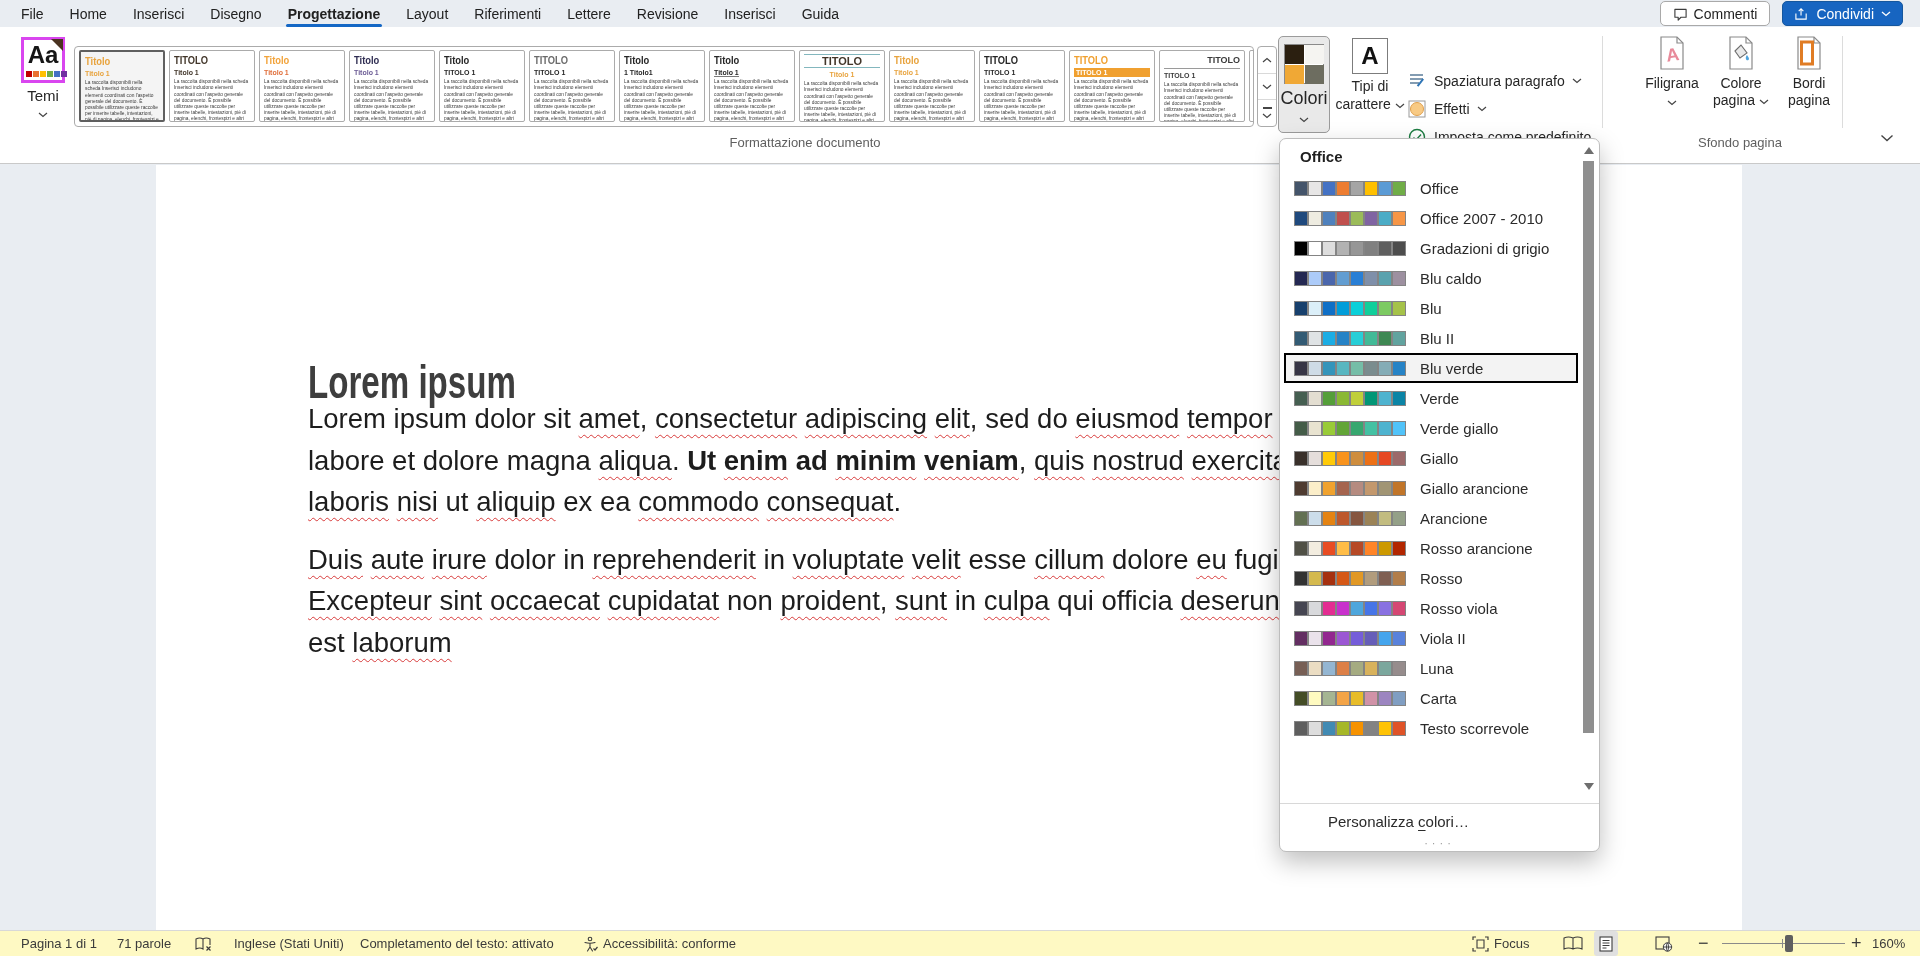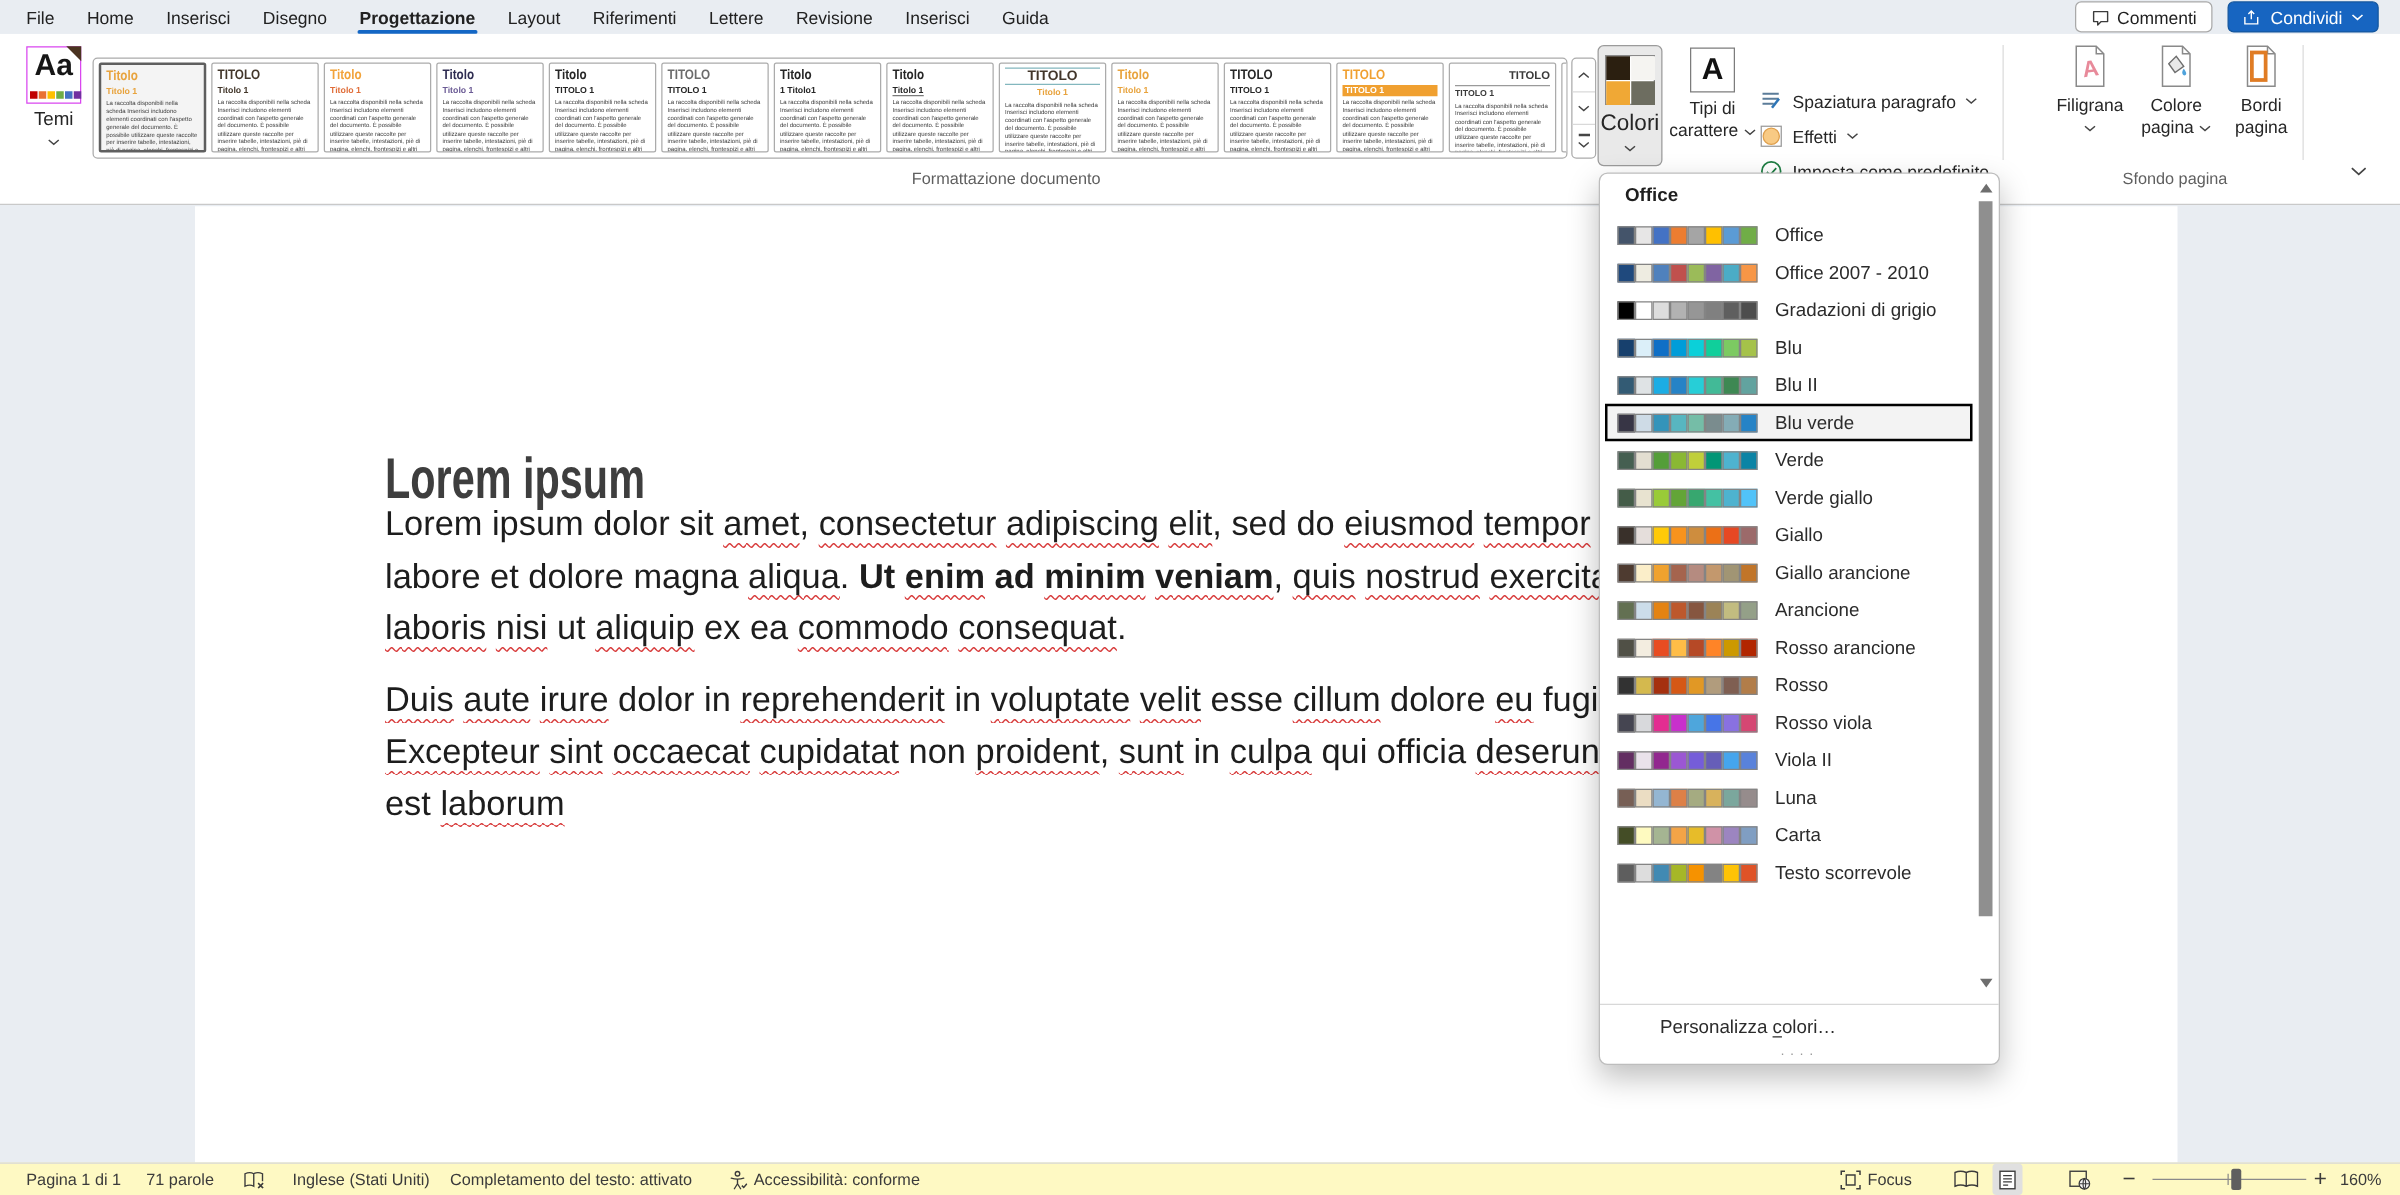--- a/index.html
+++ b/index.html
@@ -13,21 +13,21 @@
   .tab { position:relative; height:27px; display:flex; align-items:center; padding:0 3px; font-size:14px; color:#212121; cursor:default; }
   .tab.active { font-weight:700; }
   .tab.active::after { content:""; position:absolute; left:1px; right:1px; bottom:0; height:3px; background:#1467C5; border-radius:2px; }
   .menubar-right { position:absolute; right:17px; top:1px; display:flex; gap:12px; align-items:center; }
   .btn-comments { height:25px; display:flex; align-items:center; gap:6px; padding:0 12px; background:#FFFFFF; border:1px solid #A9A9A9; border-radius:5px; font-size:14px; color:#1F1F1F; }
   .btn-share { height:25px; display:flex; align-items:center; gap:7px; padding:0 11px; background:#1765C1; border:1px solid #15579E; border-radius:5px; font-size:14px; color:#FFFFFF; }
 
   
   .ribbon { position:absolute; left:0; top:27px; width:1920px; height:137px; background:#FFFFFF; border-bottom:1px solid #C9C9C9; z-index:10; }
   .temi { position:absolute; left:14px; top:8px; width:58px; height:100px; text-align:center; border-radius:4px; }
-  .temi-icon { position:relative; margin:2px auto 0; width:44px; height:46px; background:#FFFFFF; border:1px solid #d946ef;text-align:center; }
+  .temi-icon { position:relative; margin:2px auto 0; width:44px; height:46px; background:#FFFFFF; border:3px solid #d946ef;text-align:center; }
   .temi-aa { font-size:24px; font-weight:700; color:#161616; line-height:30px; }
   .temi-fold { position:absolute; right:-1px; top:-1px; width:0; height:0; border-top:12px solid #4A3320; border-left:12px solid transparent; }
   .temi-strip { position:absolute; left:2px; bottom:3px; display:flex; gap:1px; }
   .temi-strip span { width:6px; height:6px; display:inline-block; }
   .temi-label { margin-top:4px; font-size:15px; color:#262626; }
   .chev { display:inline-block; }
   .gallery-frame { position:absolute; left:74px; top:19px; width:1180px; height:81px; border:1px solid #ABABAB; border-radius:4px; background:#FFFFFF; overflow:hidden; }
   .gallery { position:absolute; left:4px; top:3px; display:flex; gap:4px; }
   .gal-item { position:relative; flex:0 0 86px; width:86px; height:72px; background:#FFFFFF; border:1px solid #ABABAB; border-radius:2px; padding:3px 4px; overflow:hidden; }
   .gal-item.selected { border:2px solid #5F5F5F; background:#F4F4F4; }
@@ -433,20 +433,33 @@
             <span class="swatch" style="background: rgb(178, 178, 178);"></span>
             <span class="swatch" style="background: rgb(150, 150, 150);"></span>
             <span class="swatch" style="background: rgb(128, 128, 128);"></span>
             <span class="swatch" style="background: rgb(95, 95, 95);"></span>
             <span class="swatch" style="background: rgb(77, 77, 77);"></span>
           </span>
           <span class="theme-label">Gradazioni di grigio</span>
         </div>
         <div class="theme-row">
           <span class="strip">
+            <span class="swatch" style="background: rgb(36, 40, 82);"></span>
+            <span class="swatch" style="background: rgb(172, 203, 249);"></span>
+            <span class="swatch" style="background: rgb(74, 102, 172);"></span>
+            <span class="swatch" style="background: rgb(98, 157, 209);"></span>
+            <span class="swatch" style="background: rgb(41, 127, 213);"></span>
+            <span class="swatch" style="background: rgb(127, 143, 169);"></span>
+            <span class="swatch" style="background: rgb(90, 162, 174);"></span>
+            <span class="swatch" style="background: rgb(157, 144, 160);"></span>
+          </span>
+          <span class="theme-label">Blu caldo</span>
+        </div>
+        <div class="theme-row">
+          <span class="strip">
             <span class="swatch" style="background: rgb(23, 64, 109);"></span>
             <span class="swatch" style="background: rgb(219, 239, 249);"></span>
             <span class="swatch" style="background: rgb(15, 111, 198);"></span>
             <span class="swatch" style="background: rgb(0, 157, 217);"></span>
             <span class="swatch" style="background: rgb(11, 208, 217);"></span>
             <span class="swatch" style="background: rgb(16, 207, 155);"></span>
             <span class="swatch" style="background: rgb(124, 202, 98);"></span>
             <span class="swatch" style="background: rgb(165, 194, 73);"></span>
           </span>
           <span class="theme-label">Blu</span>

